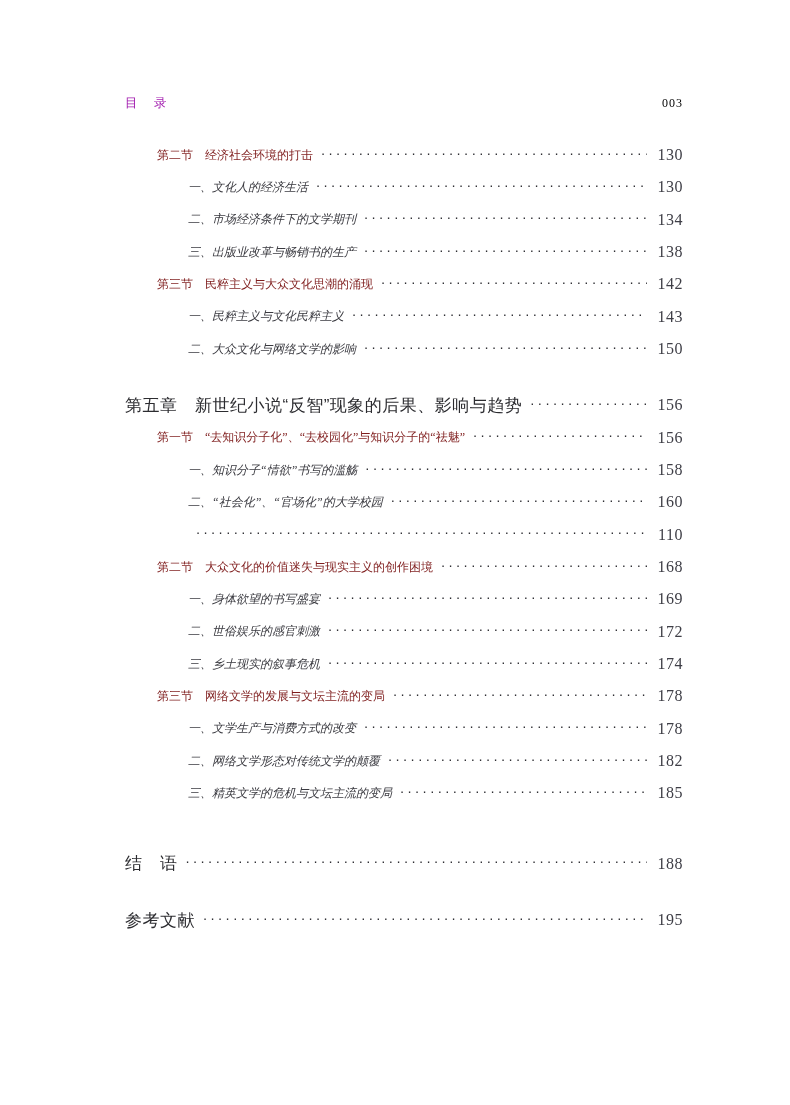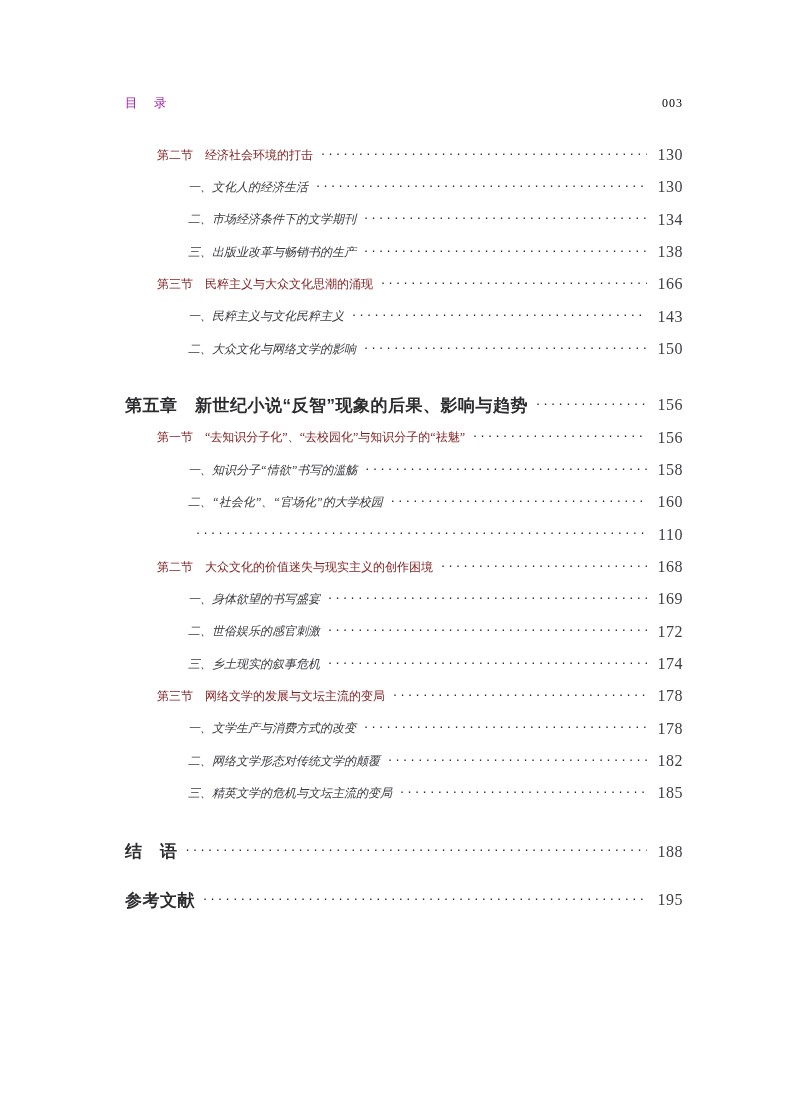--- a/index.html
+++ b/index.html
@@ -40,35 +40,35 @@
     letter-spacing: 1px;
   }
   
   .toc {
     position: absolute;
     top: 139px;
     left: 125px;
     right: 107px;
   }
   .toc-block:nth-child(2) { margin-top: 24px; }
-  .toc-block:nth-child(3) { margin-top: 26px; }
-  .toc-block:nth-child(4) { margin-top: 16px; }
+  .toc-block:nth-child(3) { margin-top: 38px; }
+  .toc-block:nth-child(4) { margin-top: 24px; }
   .row {
     display: flex;
     align-items: center;
     height: 32.33px;
   }
   .row .label {
     white-space: nowrap;
     flex: 0 0 auto;
   }
   .row.chapter .label,
   .row.backmatter .label {
     font-family: "Liberation Sans", sans-serif;
-    font-weight: 700;
+    font-weight: 400;
     font-size: 17px;
     color: #2c2c30;
     letter-spacing: 0.5px;
   }
   .row.section {
     padding-left: 32px;
   }
   .row.section .label {
     font-size: 12px;
     color: #7f1d1d;
@@ -134,21 +134,21 @@
           <span class="pagenum">134</span>
         </div>
         <div class="row item">
           <span class="label">三、出版业改革与畅销书的生产</span>
           <span class="leader">············································································································································</span>
           <span class="pagenum">138</span>
         </div>
         <div class="row section">
           <span class="label">第三节　民粹主义与大众文化思潮的涌现</span>
           <span class="leader">············································································································································</span>
-          <span class="pagenum">166</span>
+          <span class="pagenum">142</span>
         </div>
         <div class="row item">
           <span class="label">一、民粹主义与文化民粹主义</span>
           <span class="leader">············································································································································</span>
           <span class="pagenum">143</span>
         </div>
         <div class="row item">
           <span class="label">二、大众文化与网络文学的影响</span>
           <span class="leader">············································································································································</span>
           <span class="pagenum">150</span>

